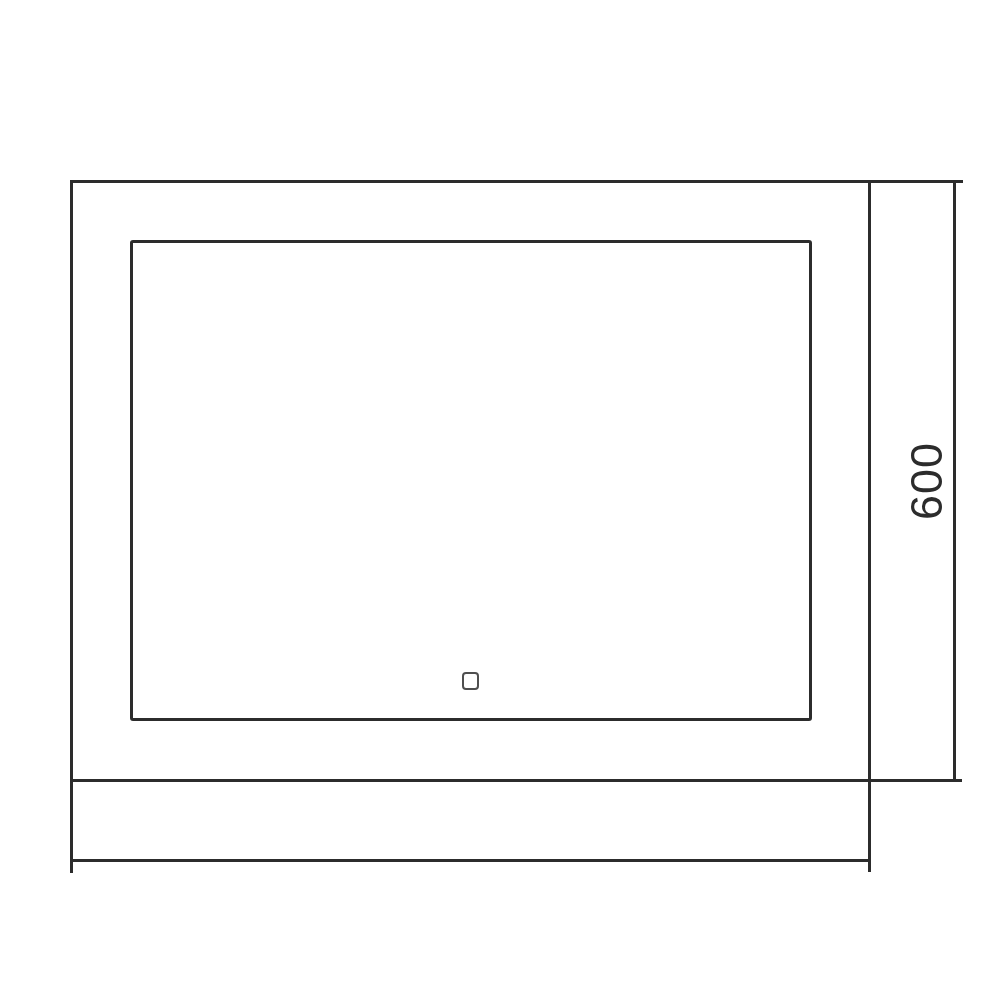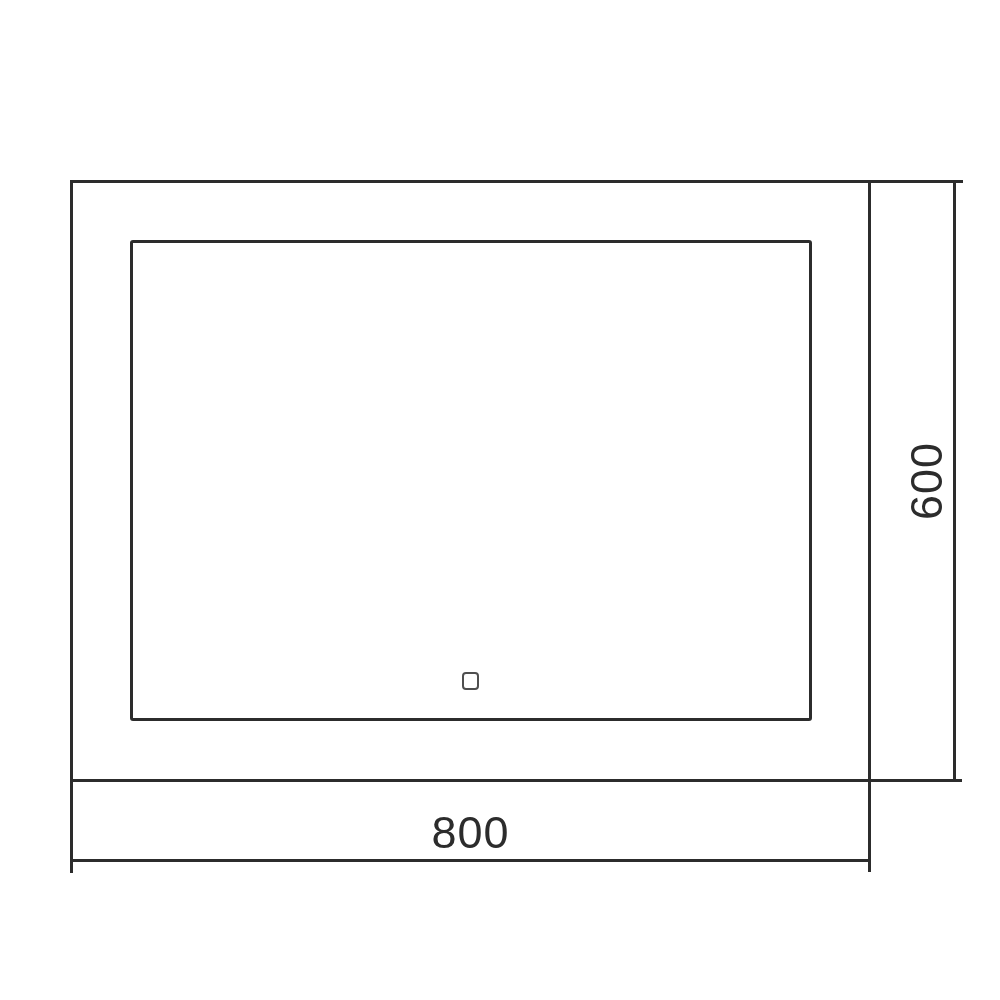--- a/index.html
+++ b/index.html
@@ -93,15 +93,14 @@
   <div class="line top-ext"></div>
   <div class="line bottom-edge-ext"></div>
   <div class="line left-below-ext"></div>
   <div class="line right-below-ext"></div>
 
   <div class="line dim-line-v"></div>
   <div class="line dim-line-h"></div>
 
   <div class="dim-label height-label">600</div>
 
-  <div class="dim-label width-label">800</div>
 
 </div>
 
 </body></html>

